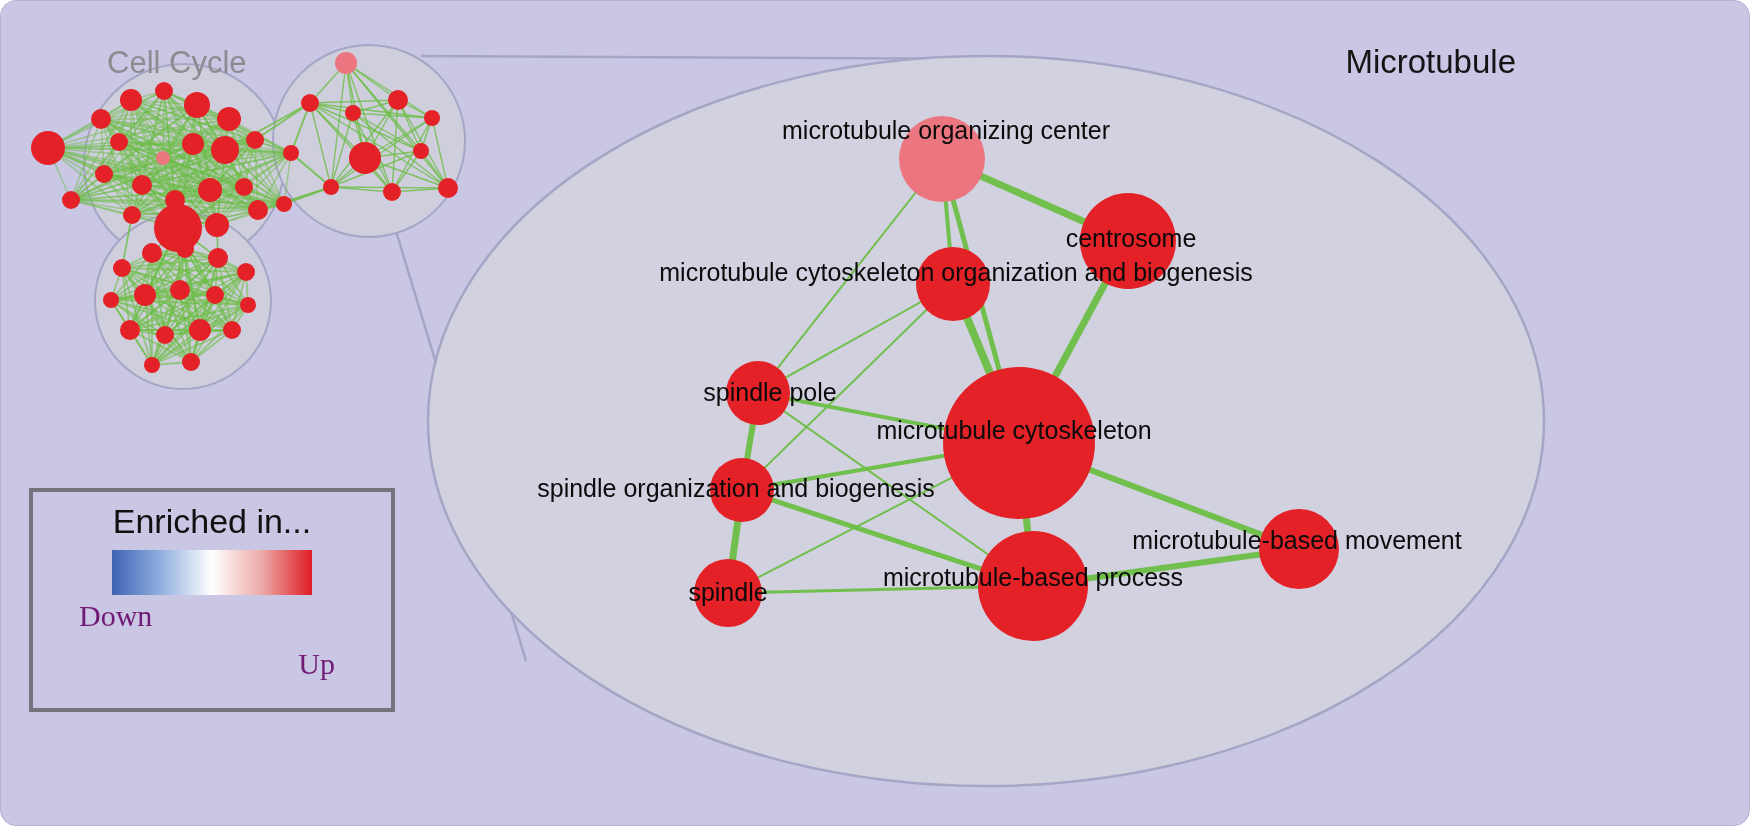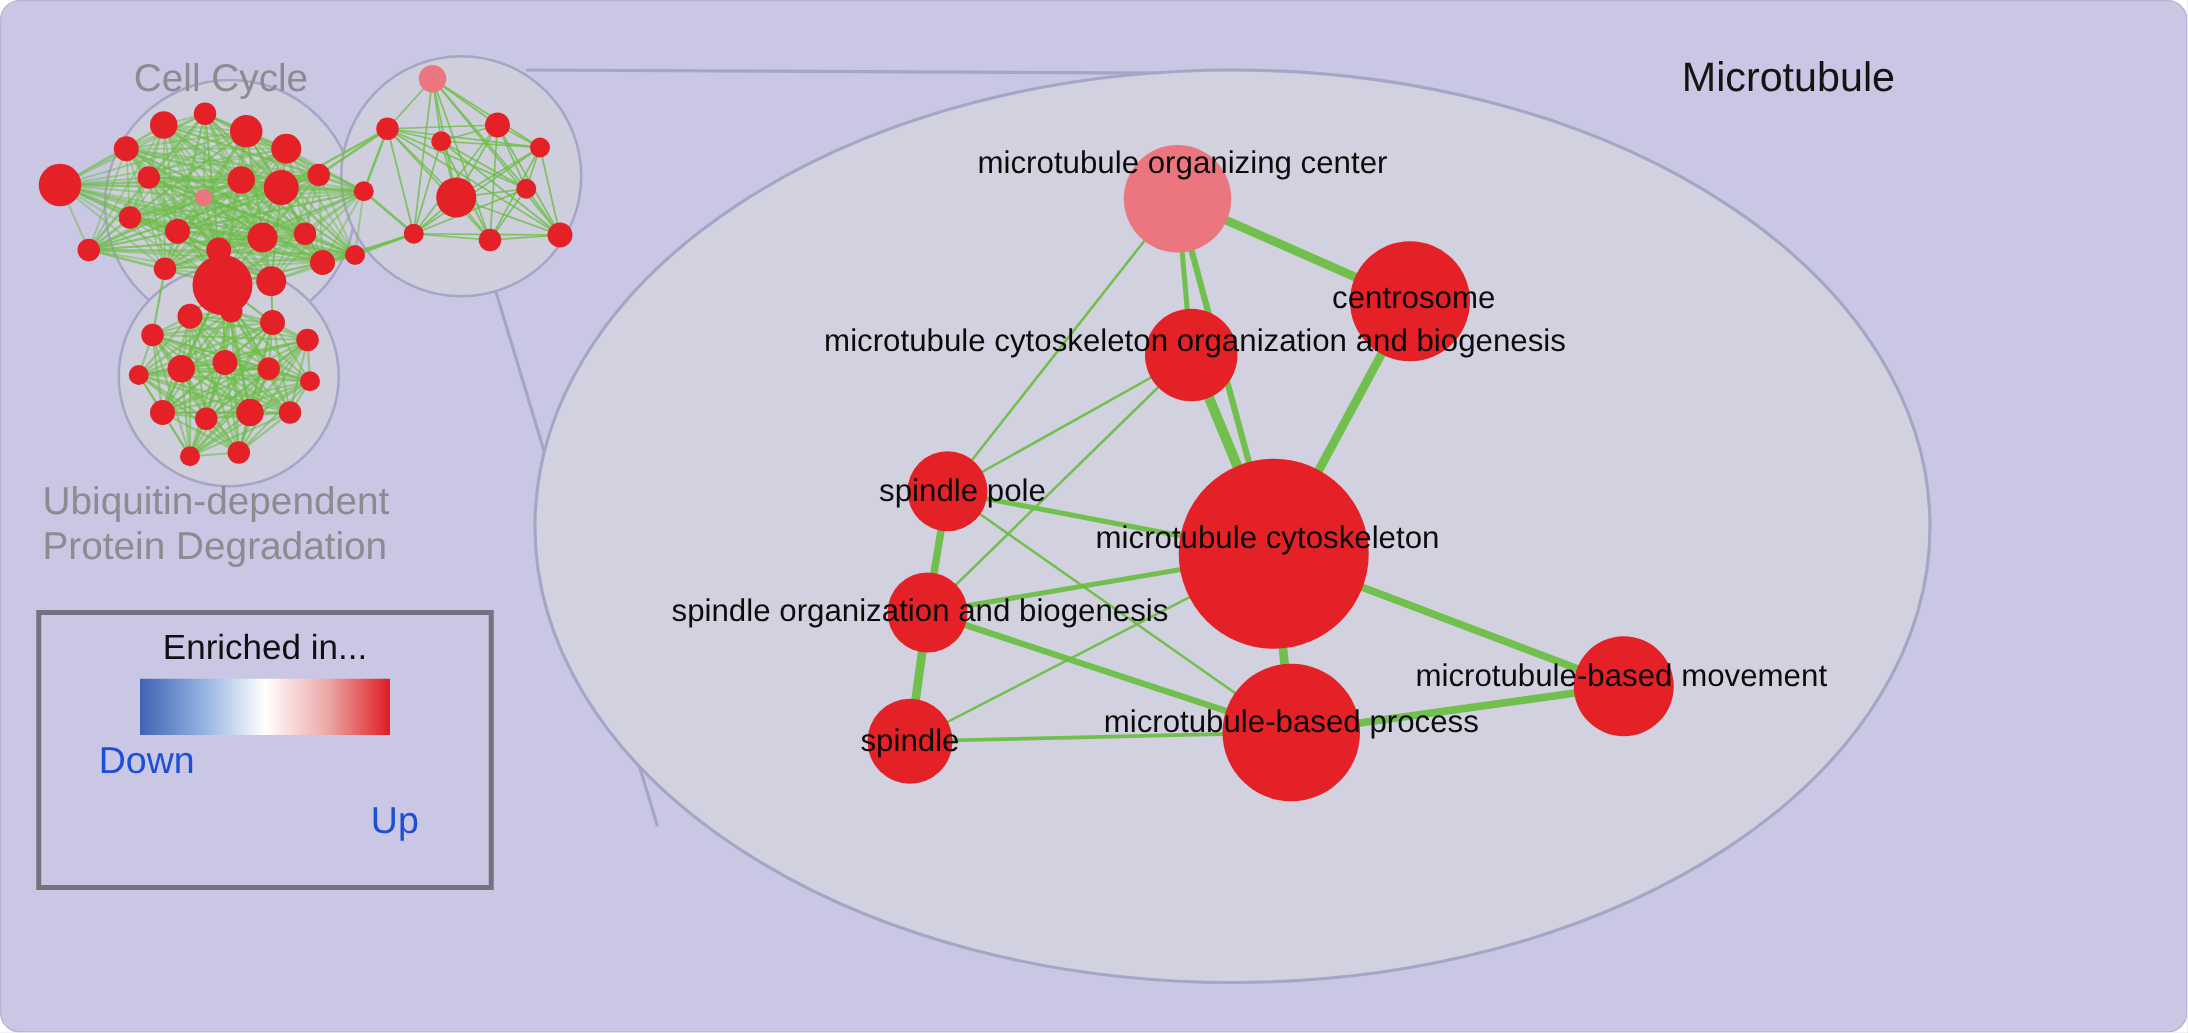--- a/index.html
+++ b/index.html
@@ -19,21 +19,21 @@
     box-sizing: border-box;
   }
   #net {
     position: absolute;
     left: 0;
     top: 0;
   }
   #net text {
     font-family: "Liberation Sans", sans-serif;
   }
-  .overlay { position: absolute; }
+  .overlay { position: absolute; text-align: right; }
   .cluster-label {
     color: #8b8b90;
     font-size: 31px;
     line-height: 1.15;
   }
   .main-title {
     color: #141414;
     font-size: 33px;
     line-height: 1.18;
     text-align: right;
@@ -42,35 +42,36 @@
     position: absolute;
     left: 28px;
     top: 487px;
     width: 366px;
     height: 224px;
     border: 4px solid #73737e;
     box-sizing: border-box;
     text-align: center;
   }
   #legend .title {
-    font-size: 28px;
+    font-size: 34px;
     color: #101010;
     margin-top: 10px;
   }
   #gradient-bar {
     width: 200px;
     height: 45px;
     margin: 9px auto 0;
   }
   #legend .scale-row {
     position: relative;
     height: 36px;
     margin-top: 4px;
     font-size: 30px;
-    color: #1d4ed8;
+    color: #701a75;
+    font-family: Liberation Serif, serif;
   }
   #legend .scale-row .down { position: absolute; left: 46px; }
   #legend .scale-row .up { position: absolute; right: 56px; margin-top: 48px; }
   #legend .caption {
     font-size: 25px;
     color: #101010;
     line-height: 1.3;
     margin-top: 4px;
   }
 </style>
@@ -603,24 +604,20 @@
       <text x="769" y="393" text-anchor="middle" dominant-baseline="middle" font-size="25" fill="#0b0b0b">spindle pole</text>
       <text x="1013" y="431" text-anchor="middle" dominant-baseline="middle" font-size="25" fill="#0b0b0b">microtubule cytoskeleton</text>
       <text x="735" y="489" text-anchor="middle" dominant-baseline="middle" font-size="25" fill="#0b0b0b">spindle organization and biogenesis</text>
       <text x="727" y="593" text-anchor="middle" dominant-baseline="middle" font-size="25" fill="#0b0b0b">spindle</text>
       <text x="1032" y="578" text-anchor="middle" dominant-baseline="middle" font-size="25" fill="#0b0b0b">microtubule-based process</text>
       <text x="1296" y="541" text-anchor="middle" dominant-baseline="middle" font-size="25" fill="#0b0b0b">microtubule-based movement</text>
     </svg>
 
   <div class="overlay cluster-label" style="left:106px; top:44px;">Cell Cycle</div>
 
-  <div class="overlay cluster-label" style="left:33px; top:382px;">
-    <div>Ubiquitin-dependent</div>
-    <div>Protein Degradation</div>
-  </div>
 
   <div class="overlay main-title" style="left:1255px; top:42px; width:260px;">
     <div>Microtubule</div>
   </div>
 
   <div id="legend">
     <div class="title">Enriched in...</div>
     <div id="gradient-bar" style="background: linear-gradient(to right, rgb(63, 99, 180), rgb(147, 177, 224), rgb(255, 255, 255), rgb(235, 169, 166), rgb(223, 29, 36));"></div>
     <div class="scale-row">
       <span class="down">Down</span>

